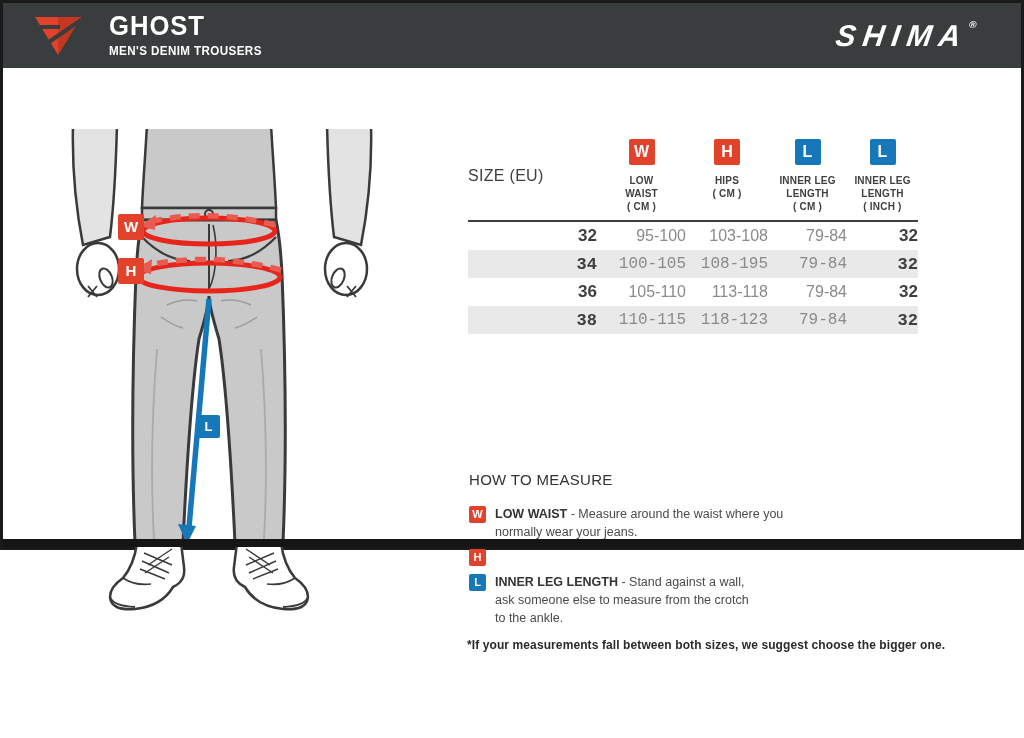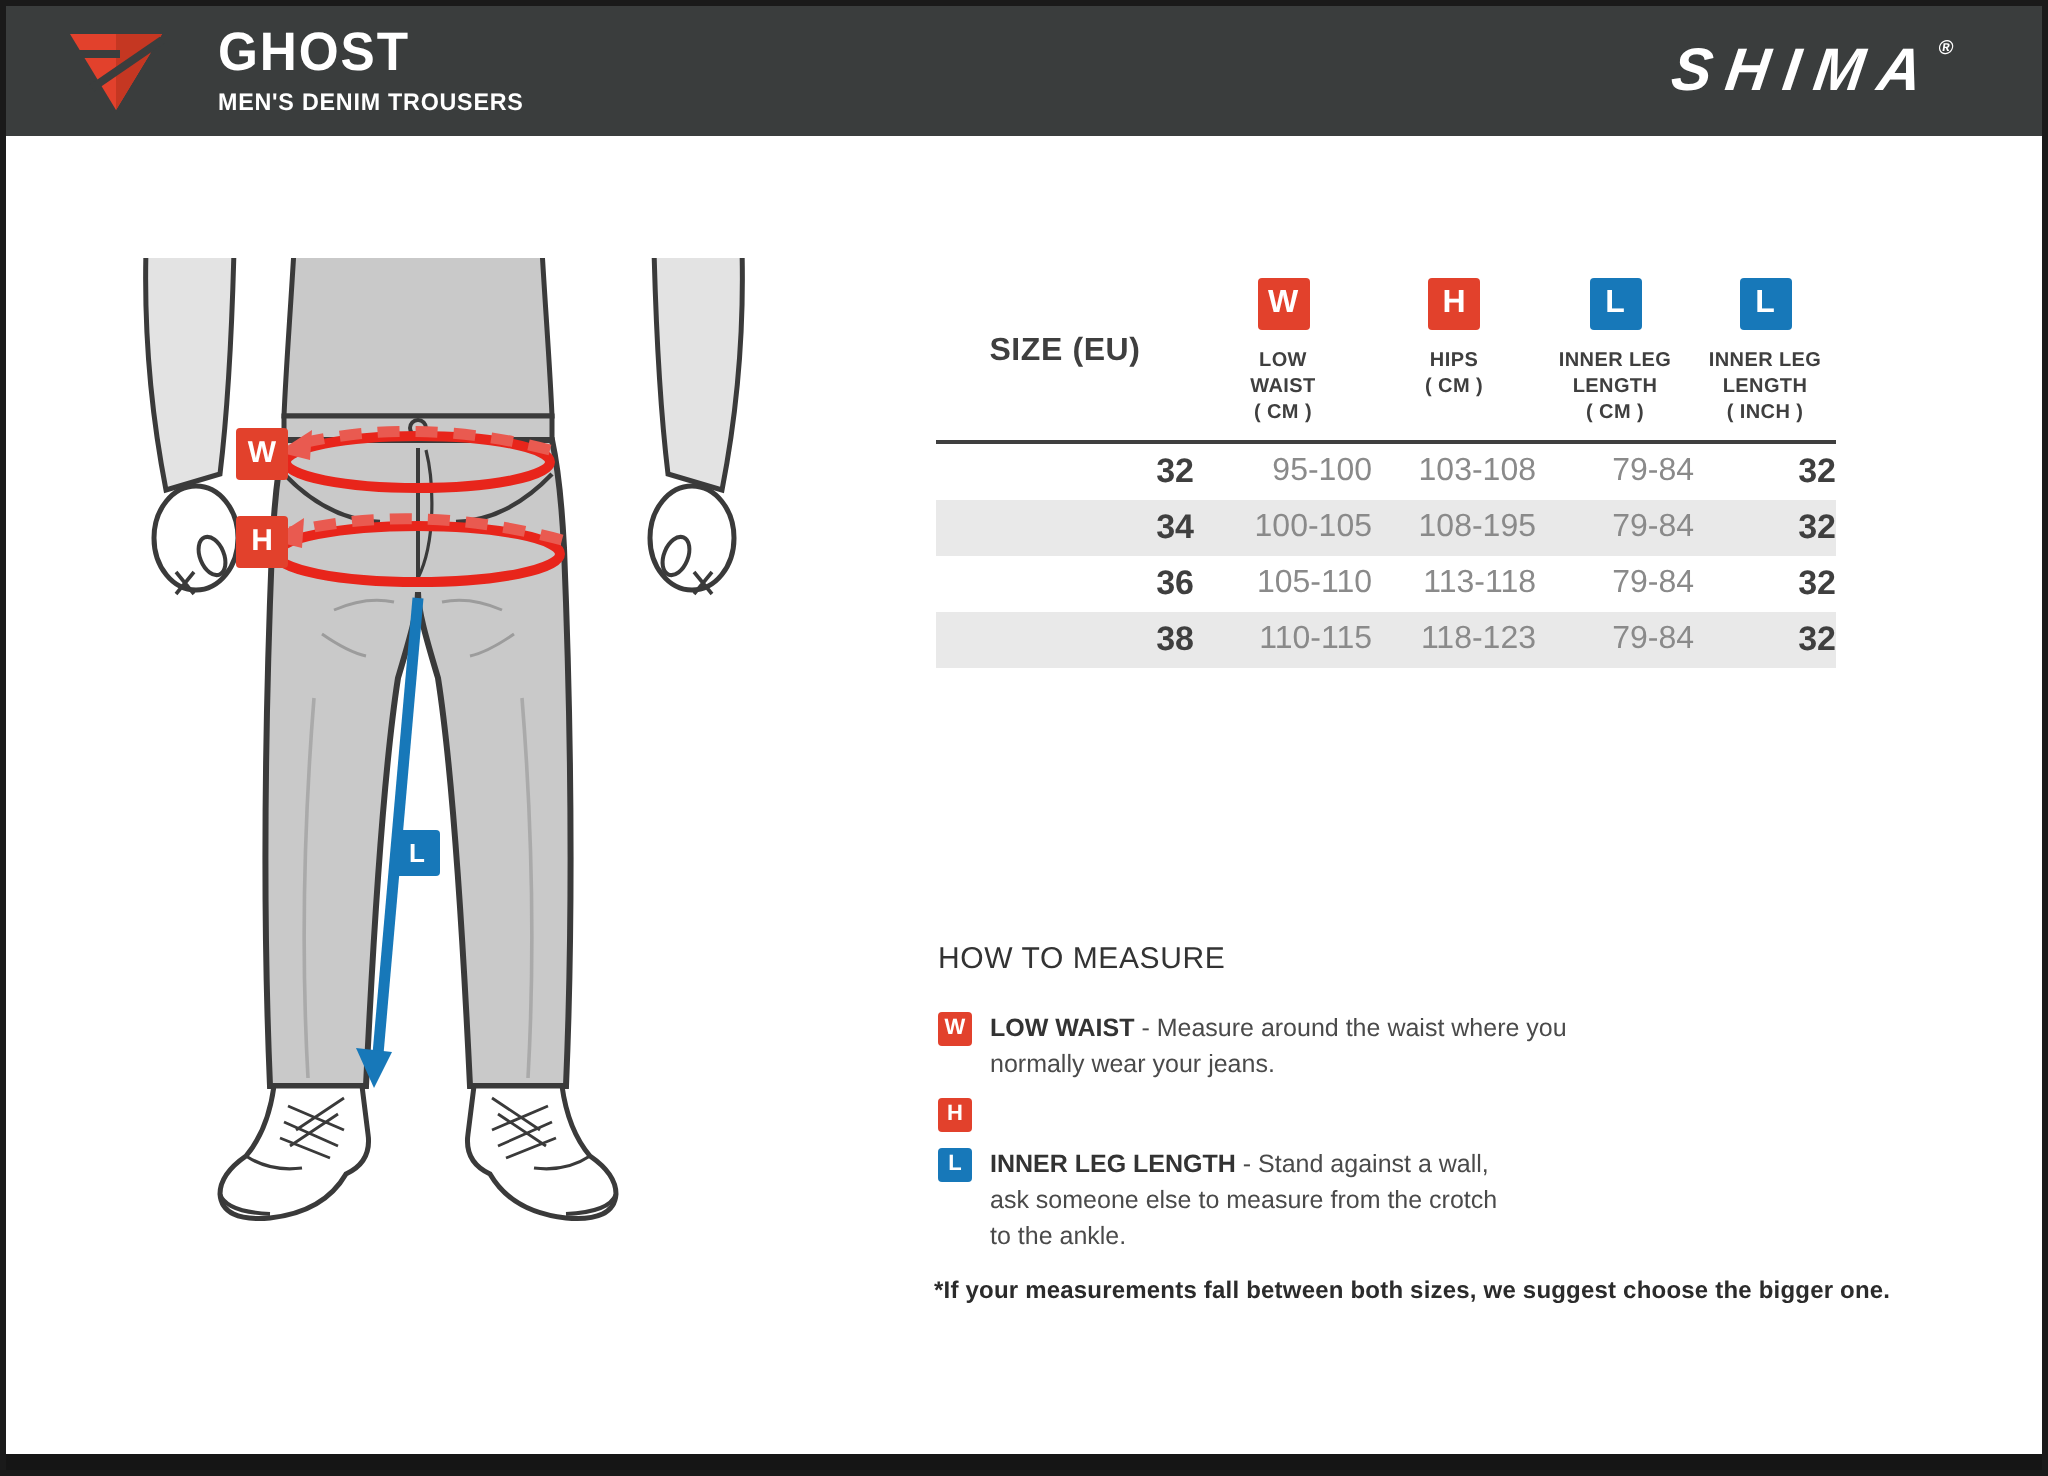--- a/index.html
+++ b/index.html
@@ -3,21 +3,21 @@
 <meta charset="utf-8">
 <title>GHOST MEN'S DENIM TROUSERS</title>
 <style>
   :root{
     --red:#e2412c; --blue:#1778b9; --header_bg:#3a3d3d; --stripe:#e9e9e9;
     --dark:#3f3f3f; --muted:#8a8a8a; --outline:#3a3a3a; --jeans:#c9c9c9;
   }
   *{box-sizing:border-box; margin:0; padding:0;}
   html,body{width:1024px;height:738px;overflow:hidden;background:#fff;
     font-family:"Liberation Sans", sans-serif;}
-  .page{position:relative;width:1024px;height:738px;background:#fff;
+  .page{position:relative;width:1024px;height:550px;background:#fff;
     border:3px solid #1a1a1a;}
   
   .header{position:absolute;top:0;left:0;right:0;height:65px;background:var(--header_bg);
     display:flex;align-items:center;padding-left:30px;}
   .logo{width:50px;height:46px;flex-shrink:0;}
   .titles{margin-left:26px;color:#fff;}
   .product-name{font-size:27px;font-weight:bold;letter-spacing:1px;line-height:1;
     transform:scaleX(.95);transform-origin:left;}
   .product-sub{font-size:12px;font-weight:bold;letter-spacing:.4px;margin-top:4px;
     transform:scaleX(.97);transform-origin:left;}
@@ -25,30 +25,30 @@
     font-style:italic;letter-spacing:7px;transform:skewX(-8deg);white-space:nowrap;}
   .brand sup{font-size:10px;font-style:normal;letter-spacing:0;vertical-align:18px;}
   
   .fitting{position:absolute;top:78px;right:44px;font-size:23px;color:#3c3c3c;
     letter-spacing:.5px;}
   .fitting b{font-weight:bold;}
   
   .size-table{position:absolute;left:465px;top:136px;width:450px;}
   .thead{display:grid;grid-template-columns:129px 89px 82px 79px 71px;
     border-bottom:2px solid var(--dark);padding-bottom:7px;min-height:79px;}
-  .size-head{align-self:center;text-align:center;font-size:16px;font-weight:bold;
+  .size-head{align-self:center;text-align:left;font-size:16px;font-weight:normal;
     color:var(--dark);letter-spacing:.3px;}
   .col{display:flex;flex-direction:column;align-items:center;}
   .badge{width:26px;height:26px;border-radius:2px;color:#fff;font-size:16px;
     font-weight:bold;line-height:26px;text-align:center;}
   .col-label{margin-top:9px;font-size:10px;font-weight:bold;line-height:13px;
     color:var(--dark);text-align:center;white-space:pre-line;letter-spacing:.2px;}
   .trow{display:grid;grid-template-columns:129px 89px 82px 79px 71px;height:28px;
     align-items:center;}
-  .trow.stripe{background:var(--stripe);}
+  .trow.stripe{background:var(--stripe);font-family:Liberation Mono, monospace;}
   .tcell{text-align:right;font-size:16px;color:var(--muted);}
   .tcell.strong{font-weight:bold;color:var(--dark);font-size:17px;}
   
   .measure{position:absolute;left:466px;top:468px;width:345px;}
   .measure-title{font-size:15px;font-weight:normal;color:#333;letter-spacing:.3px;
     margin-bottom:17px;}
   .item{display:flex;gap:9px;margin-bottom:7px;}
   .item-badge{width:17px;height:17px;flex-shrink:0;border-radius:2px;color:#fff;
     font-size:11px;font-weight:bold;line-height:17px;text-align:center;margin-top:1px;}
   .item-text{font-size:12.5px;line-height:18px;color:#4a4a4a;}

